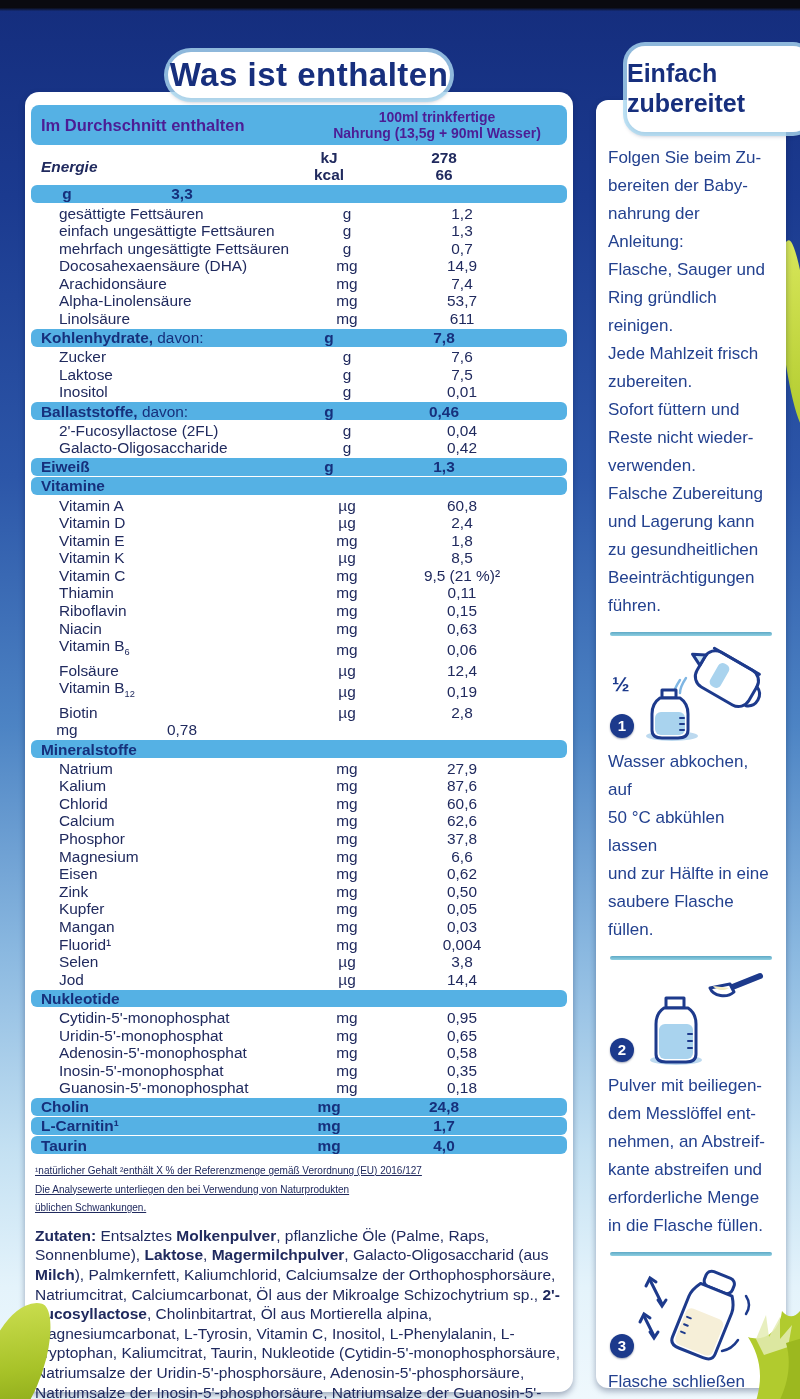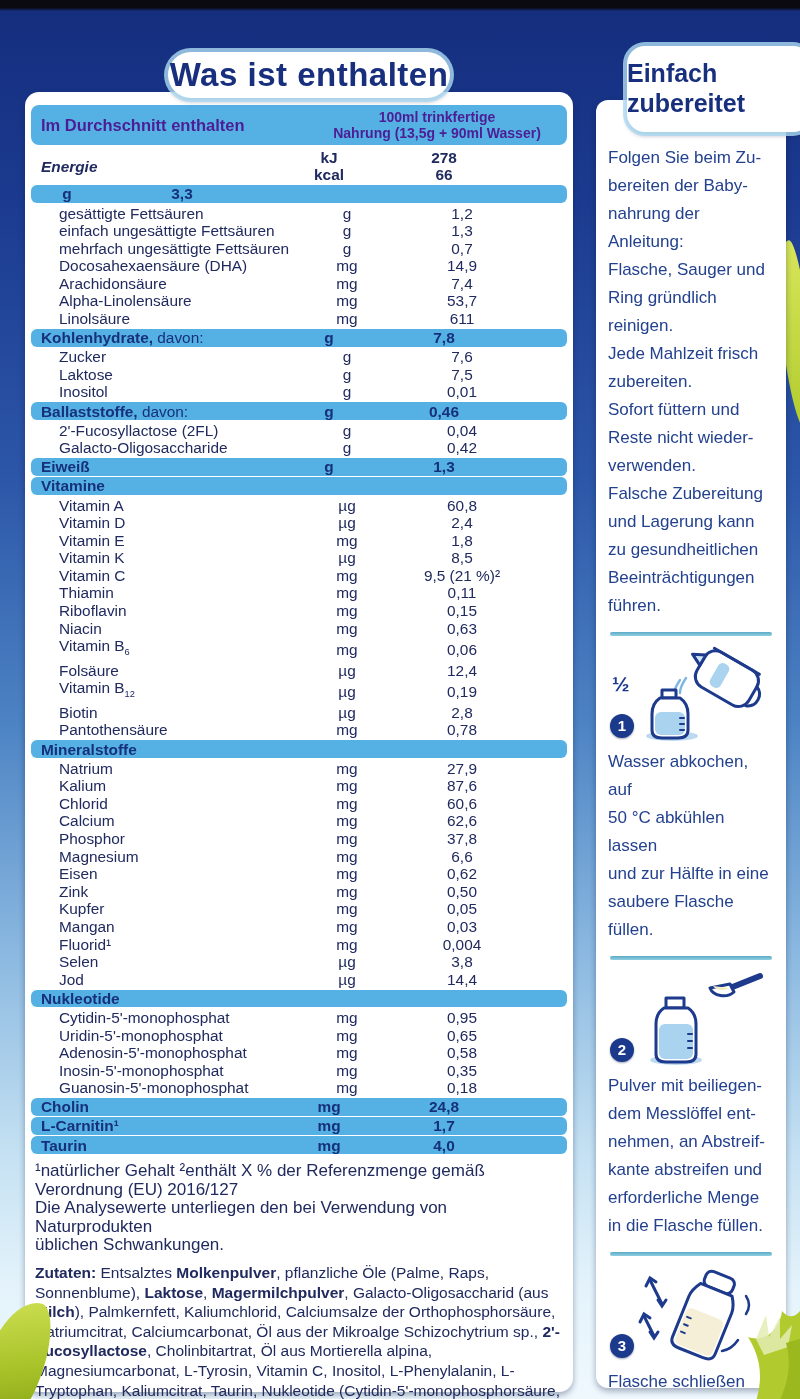--- a/index.html
+++ b/index.html
@@ -56,21 +56,21 @@
   .trow.item .c-label{padding-left:28px;}
   .trow .c-unit{width:72px;text-align:center;white-space:pre-line;}
   .trow .c-value{width:158px;text-align:center;white-space:pre-line;}
   .trow .c-tail{flex:1;}
   .trow.main{font-weight:bold;}
   .trow.main .c-label{font-weight:bold;font-style:italic;}
   .trow.sec{background:#55b1e4;border-radius:6px;color:#16307c;font-weight:bold;margin:1.5px 0;}
   .trow.sec .lab-rest{font-weight:normal;}
   sub{font-size:0.6em;}
   .footnote{
-    margin:8px 8px 4px 10px;color:#202a5e;font-size:17px;line-height:18.6px;
+    margin:8px 8px 4px 10px;color:#202a5e;font-size:10px;line-height:18.6px;text-decoration:underline;
   }
   .ingredients{
     margin:8px 8px 0 10px;color:#202a5e;font-size:15.5px;line-height:19.6px;
   }
   .ingredients b{font-weight:bold;}
   
   .right-panel{
     position:absolute;left:596px;top:100px;width:190px;height:1288px;
     background:#ffffff;border-radius:12px;z-index:2;
     box-shadow:0 3px 6px rgba(10,25,70,0.35);
@@ -297,21 +297,20 @@
             <div class="c-value">0,19</div>
             <div class="c-tail"></div>
           </div>
           <div class="trow item">
             <div class="c-label">Biotin</div>
             <div class="c-unit">µg</div>
             <div class="c-value">2,8</div>
             <div class="c-tail"></div>
           </div>
           <div class="trow item">
-            <div class="c-label">Pantothensäure</div>
             <div class="c-unit">mg</div>
             <div class="c-value">0,78</div>
             <div class="c-tail"></div>
           </div>
           <div class="trow sec">
             <div class="c-label">Mineralstoffe</div>
             <div class="c-unit"></div>
             <div class="c-value"></div>
             <div class="c-tail"></div>
           </div>

